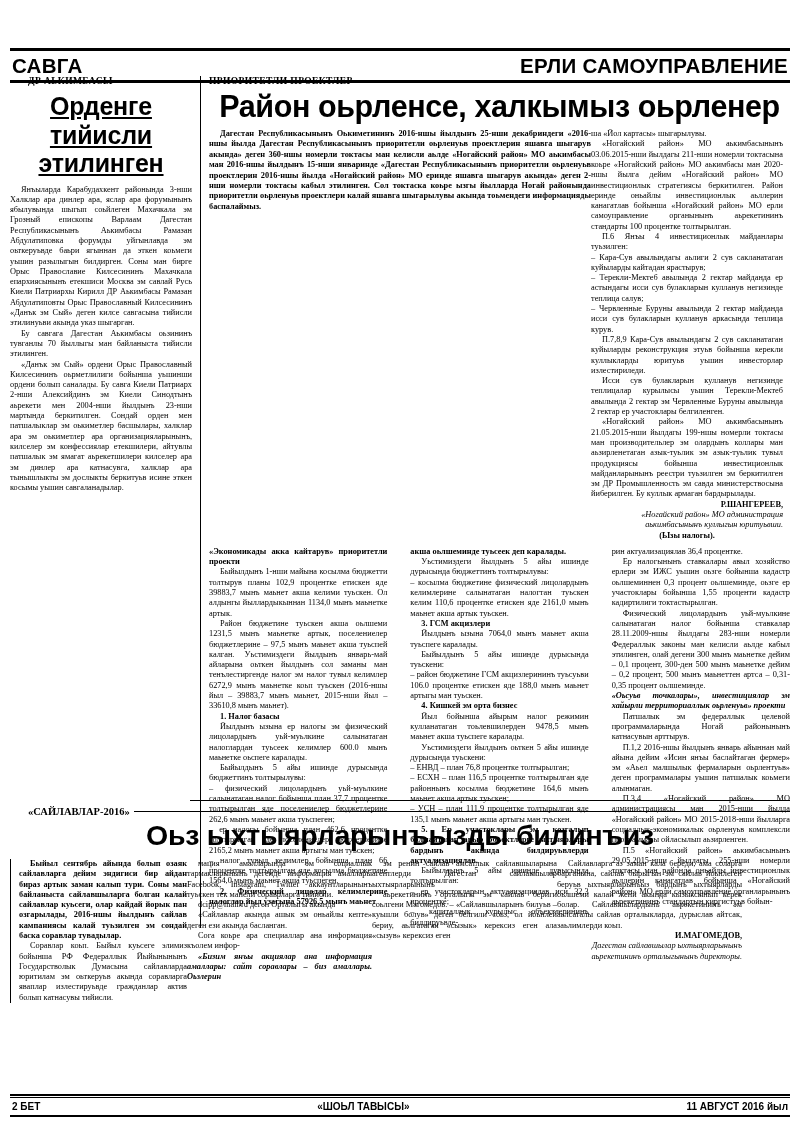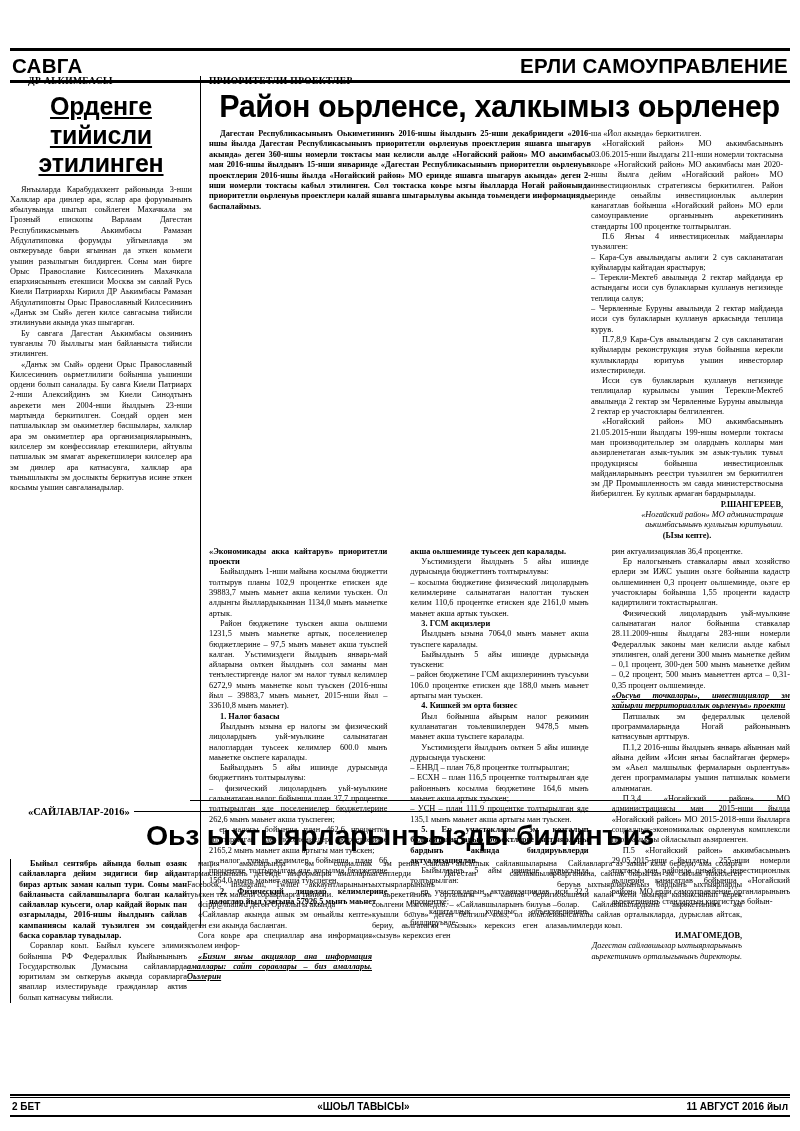--- a/index.html
+++ b/index.html
@@ -131,21 +131,21 @@
     text-justify: inter-word;
     hyphens: auto;
   }
   .bodytext p {
     margin: 0;
     text-indent: 11px;
   }
   .bodytext p.noindent { text-indent: 0; }
   .bodytext p.b { font-weight: bold; }
   .bodytext p.i { font-style: italic; }
-  .bodytext p.bi { font-weight: bold; font-style: italic; text-decoration: underline; }
+  .bodytext p.bi { font-weight: bold; font-style: italic; }
   .bodytext p.center { text-align: center; text-indent: 0; }
   .bodytext p.right { text-align: right; text-indent: 0; }
 
   .left-col .bodytext { margin-top: 7px; }
 
   
   .cols3 {
     display: flex;
     margin-top: 6px;
     padding-left: 8px;
@@ -278,32 +278,32 @@
         <span class="k-text">ПРИОРИТЕТЛИ ПРОЕКТЛЕР</span>
         <span class="k-line"></span>
       </div>
       <div class="headline-main">Район оьрленсе, халкымыз оьрленер</div>
 
       <div class="lead-split">
         <div class="lead-main">
           <p>Дагестан Республикасынынъ Оькиметининъ 2016-ншы йылдынъ 25-нши декабриндеги «2016-ншы йылда Дагестан Республикасынынъ приоритетли оьрленуьв проектлерин яшавга шыгарув акында» деген 360-ншы номерли токтасы ман келисли аьлде «Ногайский район» МО аькимбасы ман 2016-ншы йылдынъ 15-нши январинде «Дагестан Республикасынынъ приоритетли оьрленуьв проектлерин 2016-ншы йылда «Ногайский район» МО еринде яшавга шыгарув акында» деген 2-нши номерли токтасы кабыл этилинген. Сол токтаска коьре ызгы йылларда Ногай районында приоритетли оьрленуьв проектлери калай яшавга шыгарылувы акында тоьмендеги информацияды баспалаймыз.</p>
         </div>
         <div class="lead-side bodytext" id="main-col4-top">
-            <p class="noindent">ша «Йол акында» беркитилген.</p>
+            <p class="noindent">ша «Йол картасы» шыгарылувы.</p>
             <p>«Ногайский район» МО аькимбасынынъ 03.06.2015-нши йылдагы 211-нши номерли токтасына коьре «Ногайский район» МО аькимбасы ман 2020-ншы йылга дейим «Ногайский район» МО инвестиционлык стратегиясы беркитилген. Район еринде оньайлы инвестиционлык аьллерин канагатлав бойынша «Ногайский район» МО ерли самоуправление органынынъ аьрекетининъ стандарты 100 процентке толтырылган.</p>
             <p>П.6 Янъы 4 инвестиционлык майданлары туьзилген:</p>
             <p class="noindent">– Кара-Сув авылындагы аьлиги 2 сув сакланатаган куйыларды кайтадан ярастырув;</p>
             <p class="noindent">– Терекли-Мектеб авылында 2 гектар майданда ер астындагы исси сув булакларын кулланув негизинде теплица салув;</p>
             <p class="noindent">– Червленные Буруны авылында 2 гектар майданда исси сув булакларын кулланув аркасында теплица курув.</p>
             <p>П.7,8,9 Кара-Сув авылындагы 2 сув сакланатаган куйыларды реконструкция этуьв бойынша керекли куллыкларды юритуьв уьшин инвесторлар излестириледи.</p>
             <p>Исси сув булакларын кулланув негизинде теплицалар курылысы уьшин Терекли-Мектеб авылында 2 гектар эм Червленные Буруны авылында 2 гектар ер участоклары белгиленген.</p>
             <p>«Ногайский район» МО аькимбасынынъ 21.05.2015-нши йылдагы 199-ншы номерли токтасы ман производительлер эм олардынъ коллары ман аьзирленетаган азык-туьлик эм азык-туьлик тувыл продукциясы бойынша инвестиционлык майданларынынъ реестри туьзилген эм беркитилген эм ДР Промышленность эм савда министерствосына йиберилген. Бу куллык армаган бардырылады.</p>
             <p class="b right">Р.ШАНГЕРЕЕВ,</p>
             <p class="i right">«Ногайский район» МО администрация аькимбасынынъ куллыгын юритуьвши.</p>
-            <p class="b center">(Ызы кепте).</p>
+            <p class="b center">(Ызы налогы).</p>
           </div>
       </div>
 
       <div class="cols3">
         <div class="col bodytext" id="main-col1">
             <p class="b noindent">«Экономикады акка кайтарув» приоритетли проекти</p>
             <p>Быйылдынъ 1-нши майына косылма бюджетти толтырув планы 102,9 процентке етискен яде 39883,7 мынъ маьнет акша келими туьскен. Ол алдынгы йыллардыкыннан 1134,0 мынъ маьнетке артык.</p>
             <p>Район бюджетине туьскен акша оьлшеми 1231,5 мынъ маьнетке артык, поселениелер бюджетлерине – 97,5 мынъ маьнет акша туьспей калган. Уьстимиздеги йылдынъ январь-май айларына оьткен йылдынъ сол заманы ман тенълестиргенде налог эм налог тувыл келимлер 6272,9 мынъ маьнетке коьп туьскен (2016-ншы йыл – 39883,7 мынъ маьнет, 2015-нши йыл – 33610,8 мынъ маьнет).</p>
             <p class="b">1. Налог базасы</p>
             <p>Йылдынъ ызына ер налогы эм физический лицолардынъ уьй-муьлкине салынатаган налоглардан туьсеек келимлер 600.0 мынъ маьнетке оьспеге каралады.</p>

